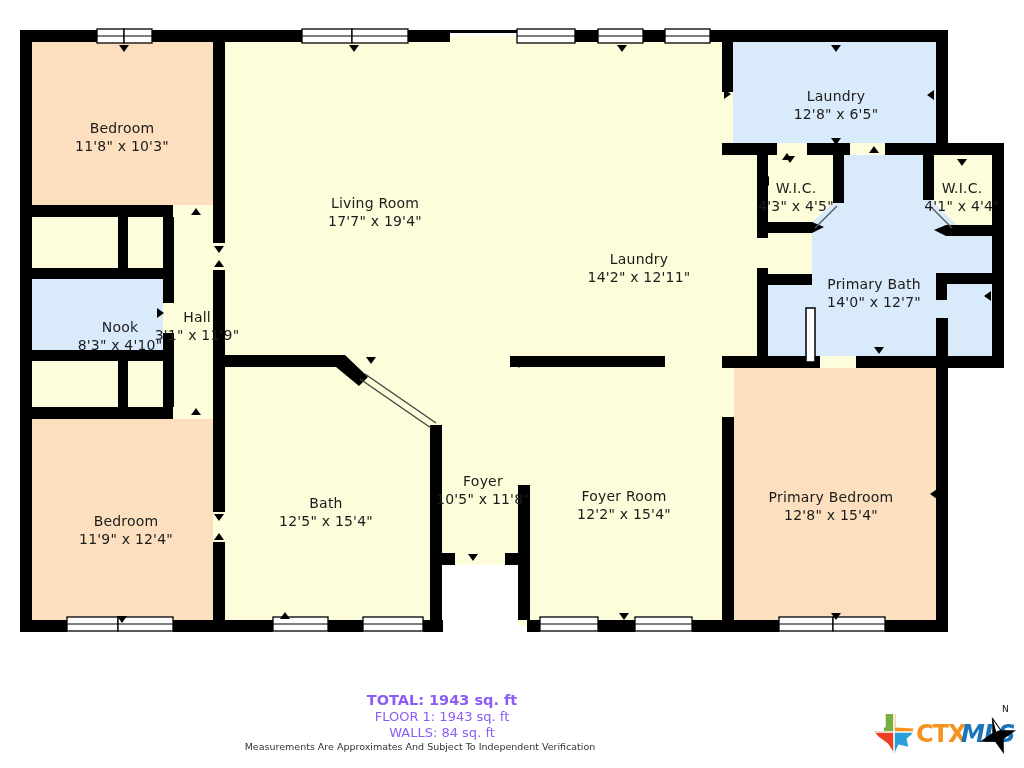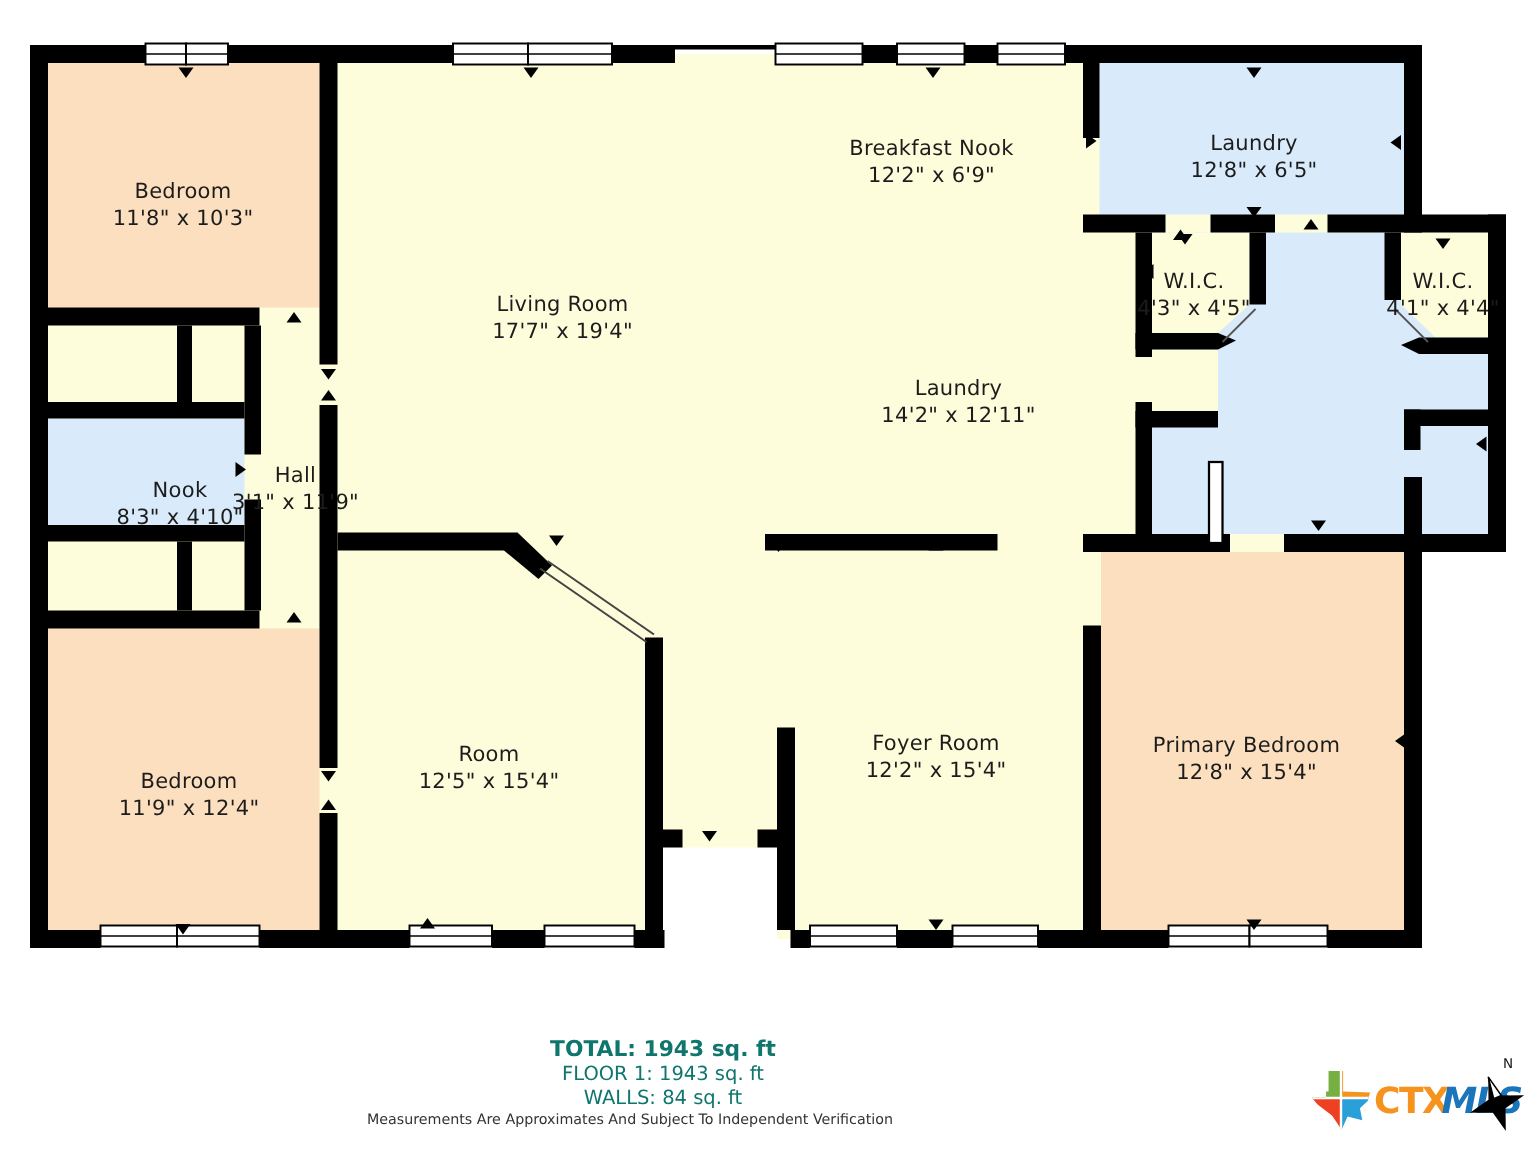--- a/index.html
+++ b/index.html
@@ -3,21 +3,21 @@
 <meta charset="utf-8">
 <style>
   html,body{margin:0;padding:0;background:#ffffff;}
   #stage{position:relative;width:1024px;height:768px;background:#ffffff;overflow:hidden;
          font-family:"DejaVu Sans",sans-serif;}
   #plan-svg{position:absolute;left:0;top:0;}
   .room-label{position:absolute;transform:translate(-50%,-50%);text-align:center;
               color:#1c1c1c;font-size:14px;line-height:18px;white-space:nowrap;z-index:5;}
   .room-label .rname{letter-spacing:.2px;}
   .room-label .rdims{letter-spacing:.2px;}
-  .footer{position:absolute;left:0;top:692px;width:884px;text-align:center;color:#0f766e;z-index:5;}
+  .footer{position:absolute;left:0;top:692px;width:884px;text-align:center;color:#8b5cf6;z-index:5;}
   .footer .total{font-weight:bold;font-size:14.5px;line-height:17px;}
   .footer .line{font-size:13px;line-height:16px;}
   .disclaimer{position:absolute;left:0;top:741px;width:840px;text-align:center;
               font-size:9.5px;color:#333;z-index:5;}
   .logo{position:absolute;left:868px;top:700px;z-index:6;}
 </style>
 </head>
 <body>
 
 <div id="stage">
@@ -194,55 +194,59 @@
   </svg>
 
   <div class="room-label" style="left:122px;top:137px">
     <div class="rname">Bedroom</div>
     <div class="rdims">11'8" x 10'3"</div>
   </div>
   <div class="room-label" style="left:375px;top:212px">
     <div class="rname">Living Room</div>
     <div class="rdims">17'7" x 19'4"</div>
   </div>
-  <div class="room-label" style="left:621px;top:108px">
-    <div class="rname">Breakfast Nook</div>
-    <div class="rdims">12'2" x 6'9"</div>
-  </div>
   <div class="room-label" style="left:836px;top:105px">
     <div class="rname">Laundry</div>
     <div class="rdims">12'8" x 6'5"</div>
   </div>
   <div class="room-label" style="left:796px;top:197px">
     <div class="rname">W.I.C.</div>
     <div class="rdims">4'3" x 4'5"</div>
   </div>
   <div class="room-label" style="left:962px;top:197px">
     <div class="rname">W.I.C.</div>
     <div class="rdims">4'1" x 4'4"</div>
   </div>
   <div class="room-label" style="left:639px;top:268px">
     <div class="rname">Laundry</div>
     <div class="rdims">14'2" x 12'11"</div>
   </div>
+  <div class="room-label" style="left:874px;top:293px">
+    <div class="rname">Primary Bath</div>
+    <div class="rdims">14'0" x 12'7"</div>
+  </div>
   <div class="room-label" style="left:120px;top:336px">
     <div class="rname">Nook</div>
     <div class="rdims">8'3" x 4'10"</div>
   </div>
   <div class="room-label" style="left:197px;top:326px">
     <div class="rname">Hall</div>
     <div class="rdims">3'1" x 11'9"</div>
   </div>
   <div class="room-label" style="left:126px;top:530px">
     <div class="rname">Bedroom</div>
     <div class="rdims">11'9" x 12'4"</div>
   </div>
   <div class="room-label" style="left:326px;top:512px">
-    <div class="rname">Room</div>
+    <div class="rname">Bath</div>
     <div class="rdims">12'5" x 15'4"</div>
+  </div>
+  <div class="room-label" style="left:483px;top:490px">
+    <div class="rname">Foyer</div>
+    <div class="rdims">10'5" x 11'8"</div>
   </div>
   <div class="room-label" style="left:624px;top:505px">
     <div class="rname">Foyer Room</div>
     <div class="rdims">12'2" x 15'4"</div>
   </div>
   <div class="room-label" style="left:831px;top:506px">
     <div class="rname">Primary Bedroom</div>
     <div class="rdims">12'8" x 15'4"</div>
   </div>
 

